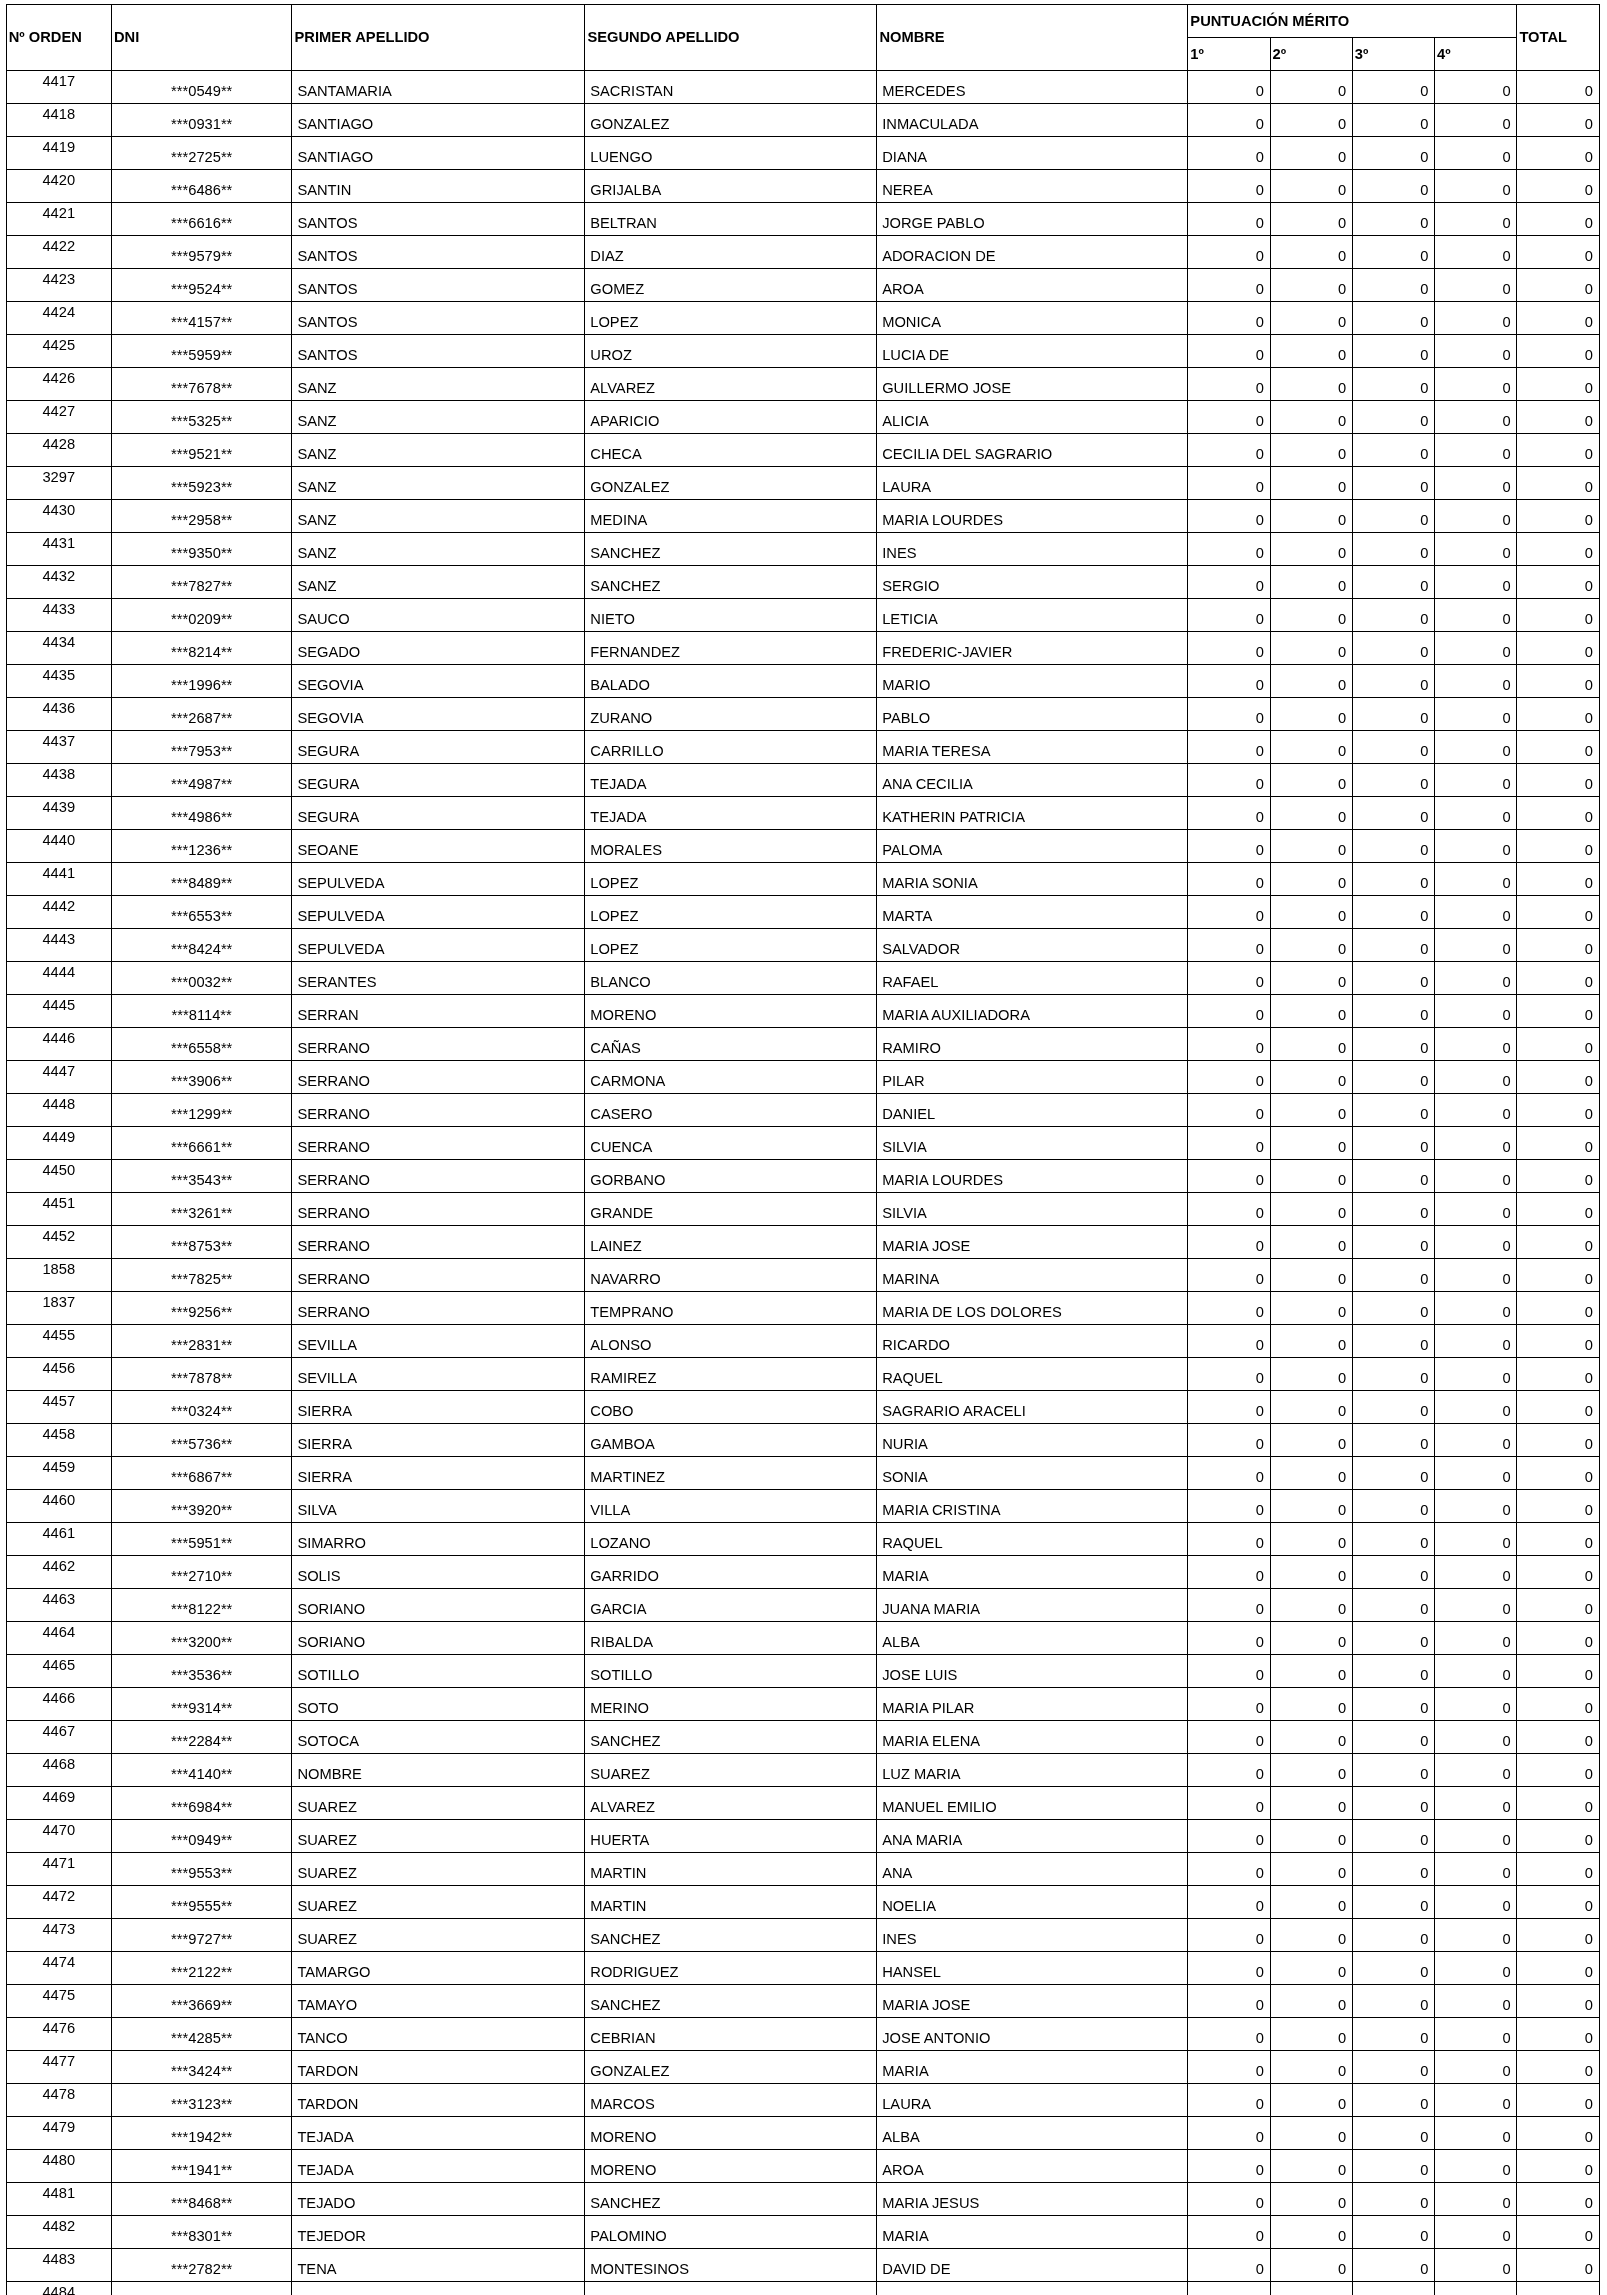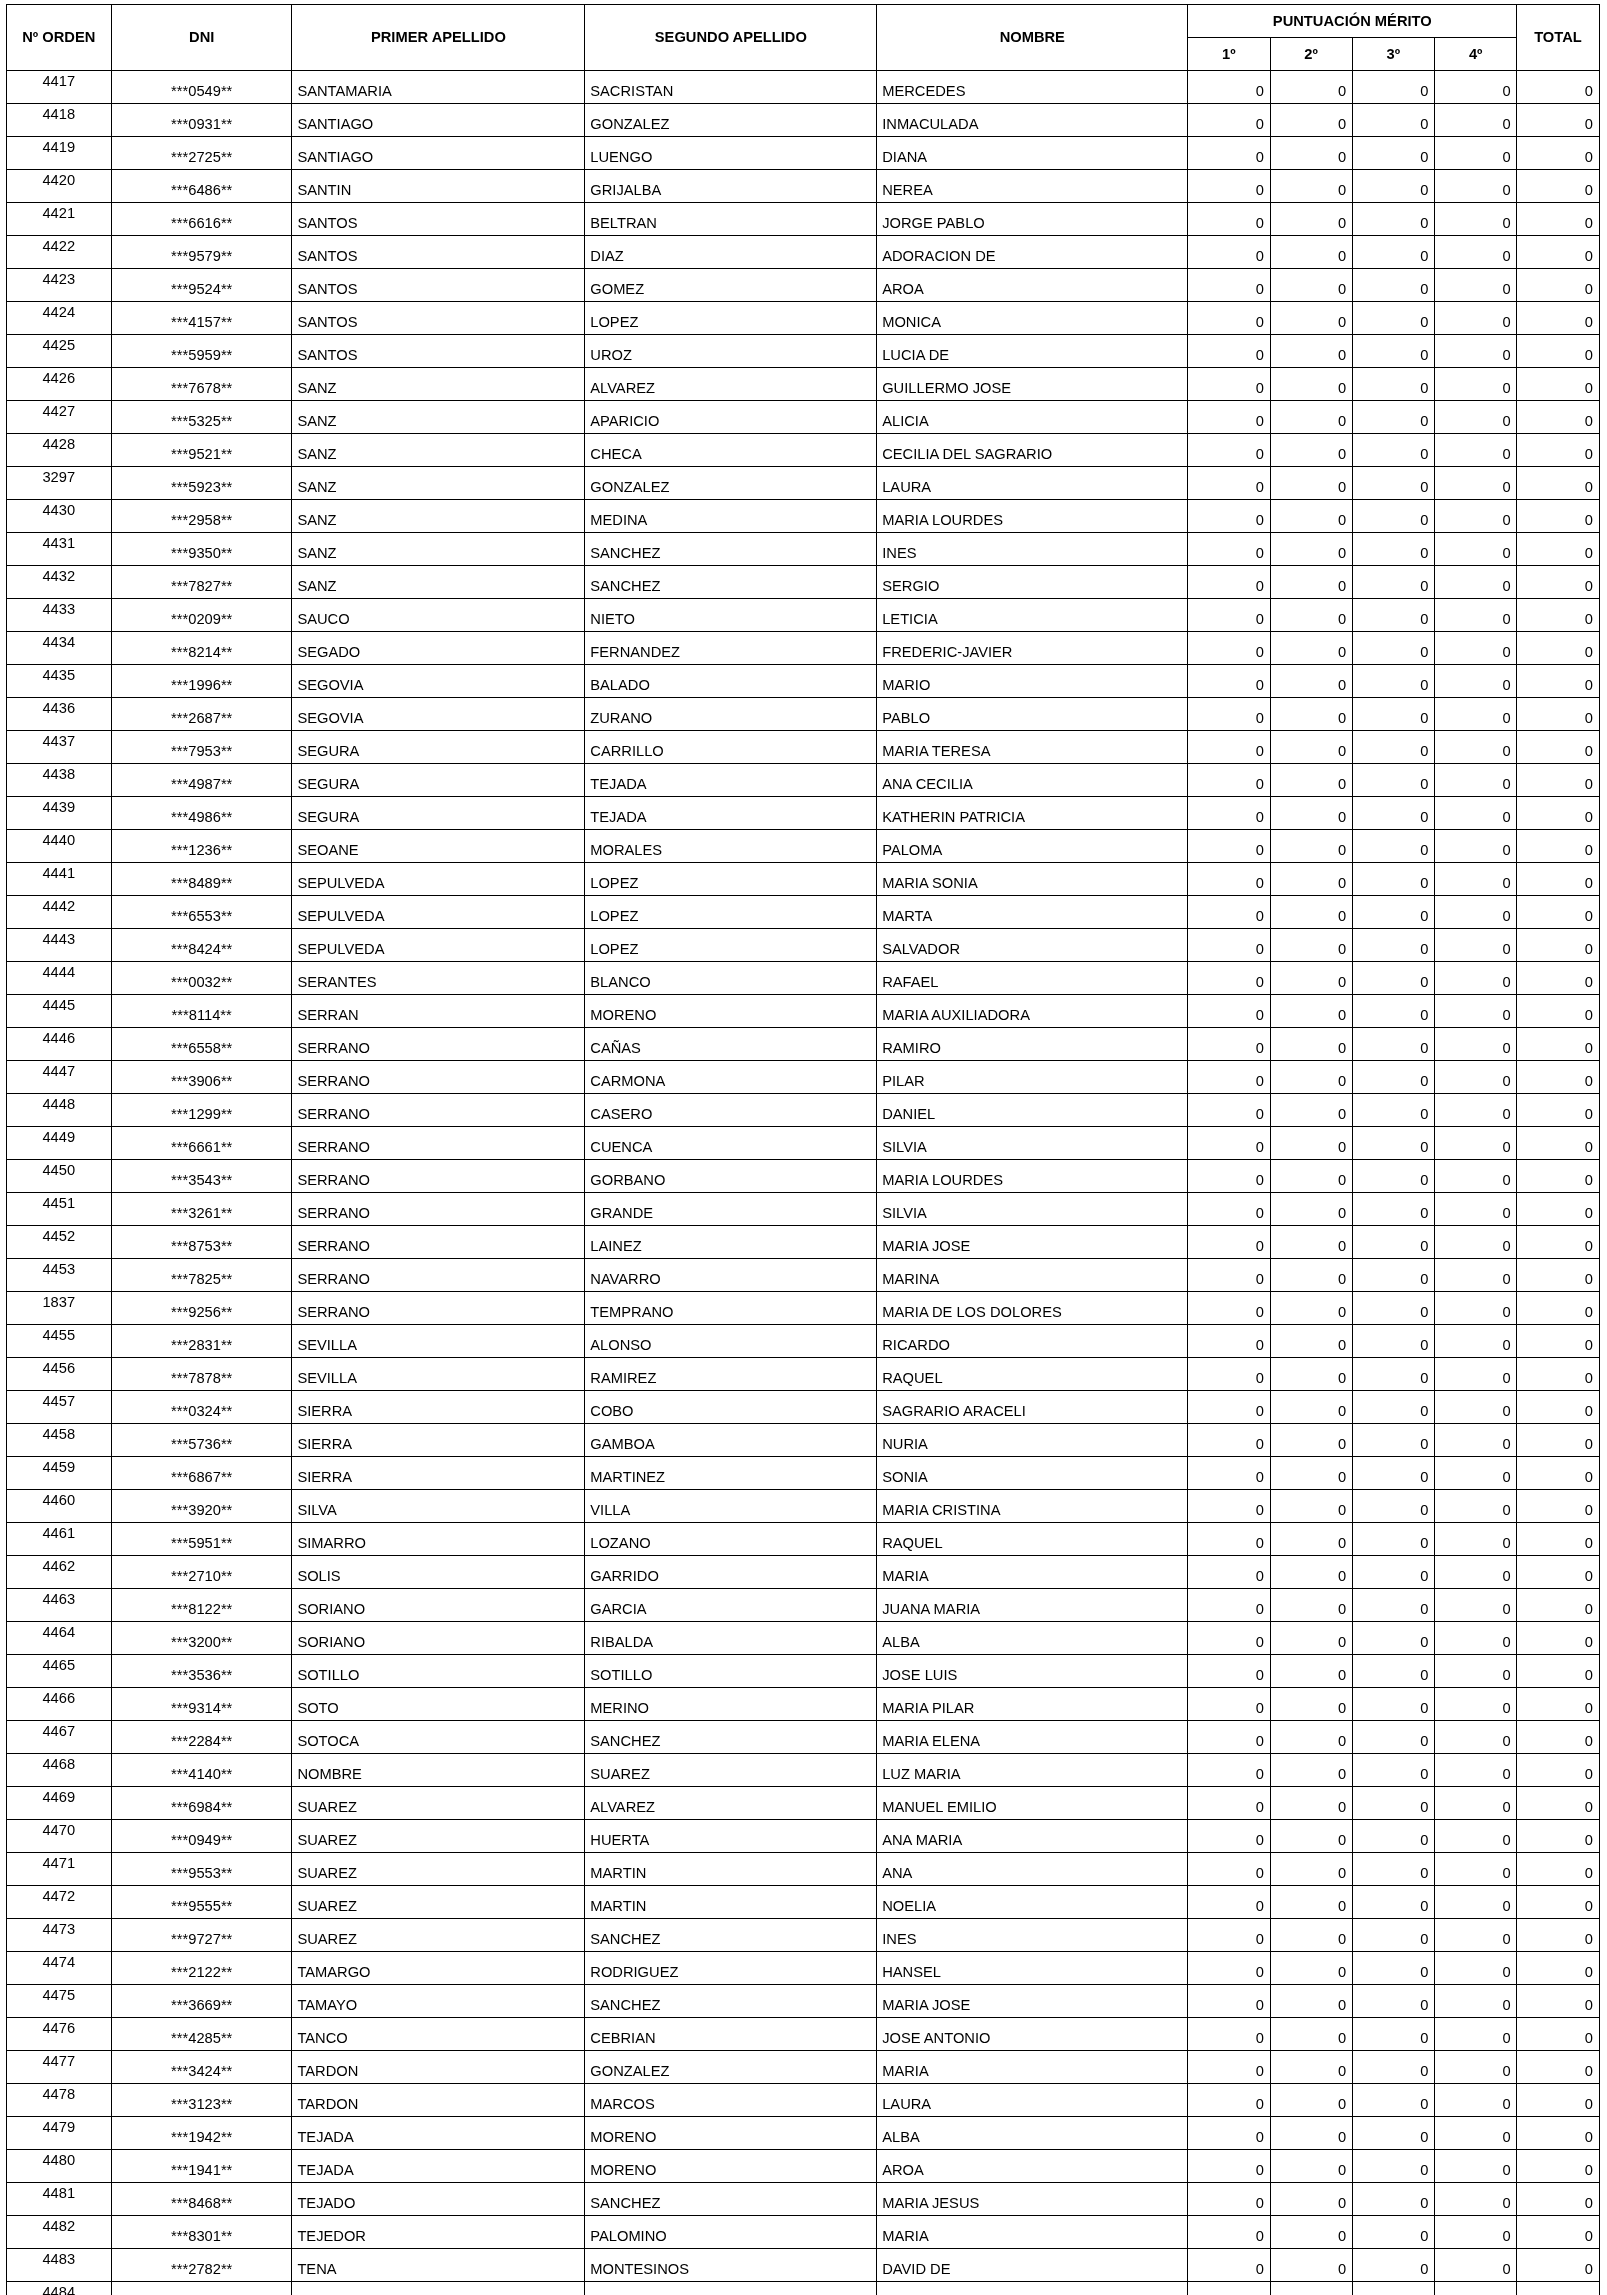--- a/index.html
+++ b/index.html
@@ -5,21 +5,21 @@
   * { box-sizing: border-box; }
   html, body { margin: 0; padding: 0; background: #ffffff; color: #000000;
                font-family: "Liberation Sans", sans-serif; }
   .page { width: 1608px; height: 2295px; padding: 4.2px 8.4px 7px 5.6px; overflow: hidden; }
 
   table { border-collapse: collapse; table-layout: fixed; width: 100%;
           border: 1.4px solid #000; }
   th, td { border: 0.7px solid #000; overflow: hidden; }
 
   thead tr { height: 33px; }
-  thead th { font-size: 14.7px; font-weight: bold; text-align: center;
+  thead th { font-size: 14.7px; font-weight: bold; text-align: left;
              vertical-align: middle; padding: 1.4px 2.1px; line-height: 1.12; }
 
   tbody tr { height: 33px; }
   td { font-size: 14.7px; line-height: 1.1; }
   .c-order { text-align: center; vertical-align: top; padding-top: 2.1px; }
   .c-dni   { text-align: center; vertical-align: bottom; padding-bottom: 4.2px; }
   .c-text  { text-align: left; vertical-align: bottom; padding: 0 2.8px 4.2px 4.9px; white-space: nowrap; }
   .c-score { text-align: right; vertical-align: bottom; padding: 0 5.6px 4.2px 0; }
 </style>
 </head>
@@ -483,21 +483,21 @@
     <td class="c-text">SERRANO</td>
     <td class="c-text">LAINEZ</td>
     <td class="c-text">MARIA JOSE</td>
     <td class="c-score">0</td>
     <td class="c-score">0</td>
     <td class="c-score">0</td>
     <td class="c-score">0</td>
     <td class="c-score">0</td>
   </tr>
         <tr>
-    <td class="c-order">4453</td>
+    <td class="c-order">1858</td>
     <td class="c-dni">***7825**</td>
     <td class="c-text">SERRANO</td>
     <td class="c-text">NAVARRO</td>
     <td class="c-text">MARINA</td>
     <td class="c-score">0</td>
     <td class="c-score">0</td>
     <td class="c-score">0</td>
     <td class="c-score">0</td>
     <td class="c-score">0</td>
   </tr>

